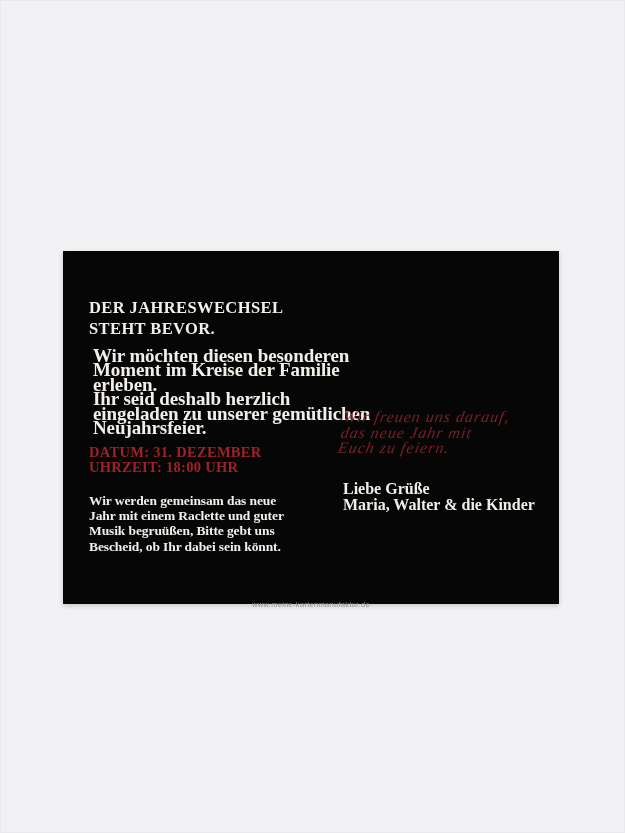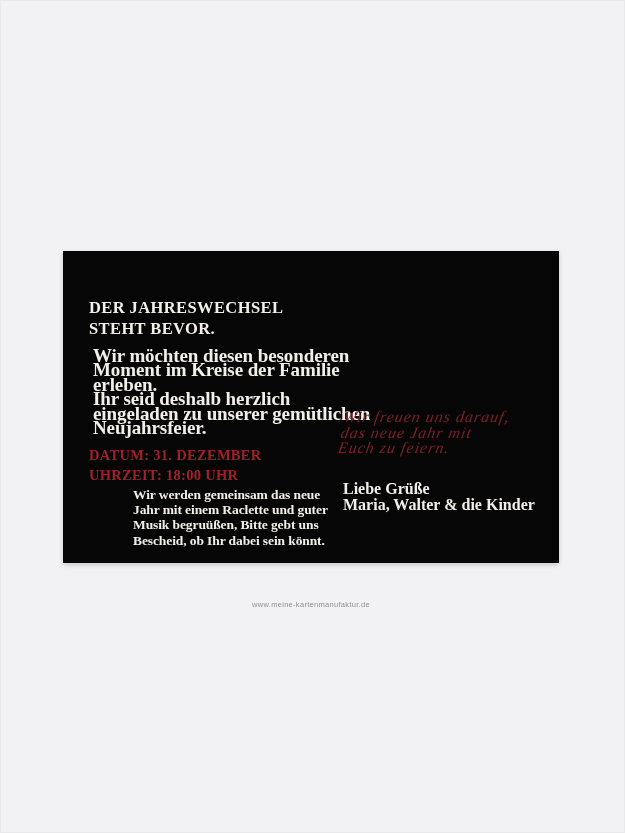--- a/index.html
+++ b/index.html
@@ -18,21 +18,21 @@
     inset: 0;
     background: var(--page-bg, #f2f2f4);
     border: 1px solid #e9e9eb;
     box-sizing: border-box;
   }
   .card {
     position: absolute;
     left: 62px;
     top: 250px;
     width: 496px;
-    height: 312px;
+    height: 353px;
     background: var(--card-bg, #060606);
     box-shadow: 0 2px 5px rgba(0,0,0,0.18);
   }
   .card * {
     margin: 0;
     white-space: pre-line;
   }
   .heading {
     position: absolute;
     left: 26px;
@@ -52,34 +52,33 @@
     line-height: 14.4px;
     letter-spacing: -0.1px;
     color: var(--text-white, #f2efe9);
   }
   .details {
     position: absolute;
     left: 26px;
     top: 194px;
     font-weight: bold;
     font-size: 14.5px;
-    line-height: 20px;
+    line-height: 15px;
     letter-spacing: 0.3px;
     color: var(--accent-red, #9e2228);
   }
   .body2 {
     position: absolute;
     left: 26px;
-    top: 236px;
+    top: 242px;
     font-weight: bold;
     font-size: 13.5px;
     line-height: 15.2px;
     letter-spacing: -0.1px;
     color: var(--text-white, #f2efe9);
-    margin-left: 44px;
   }
   .rsvp {
     position: absolute;
     left: 280px;
     top: 109px;
     font-weight: bold;
     font-size: 13.5px;
     line-height: 16px;
     letter-spacing: -0.1px;
     color: var(--text-white, #f2efe9);

